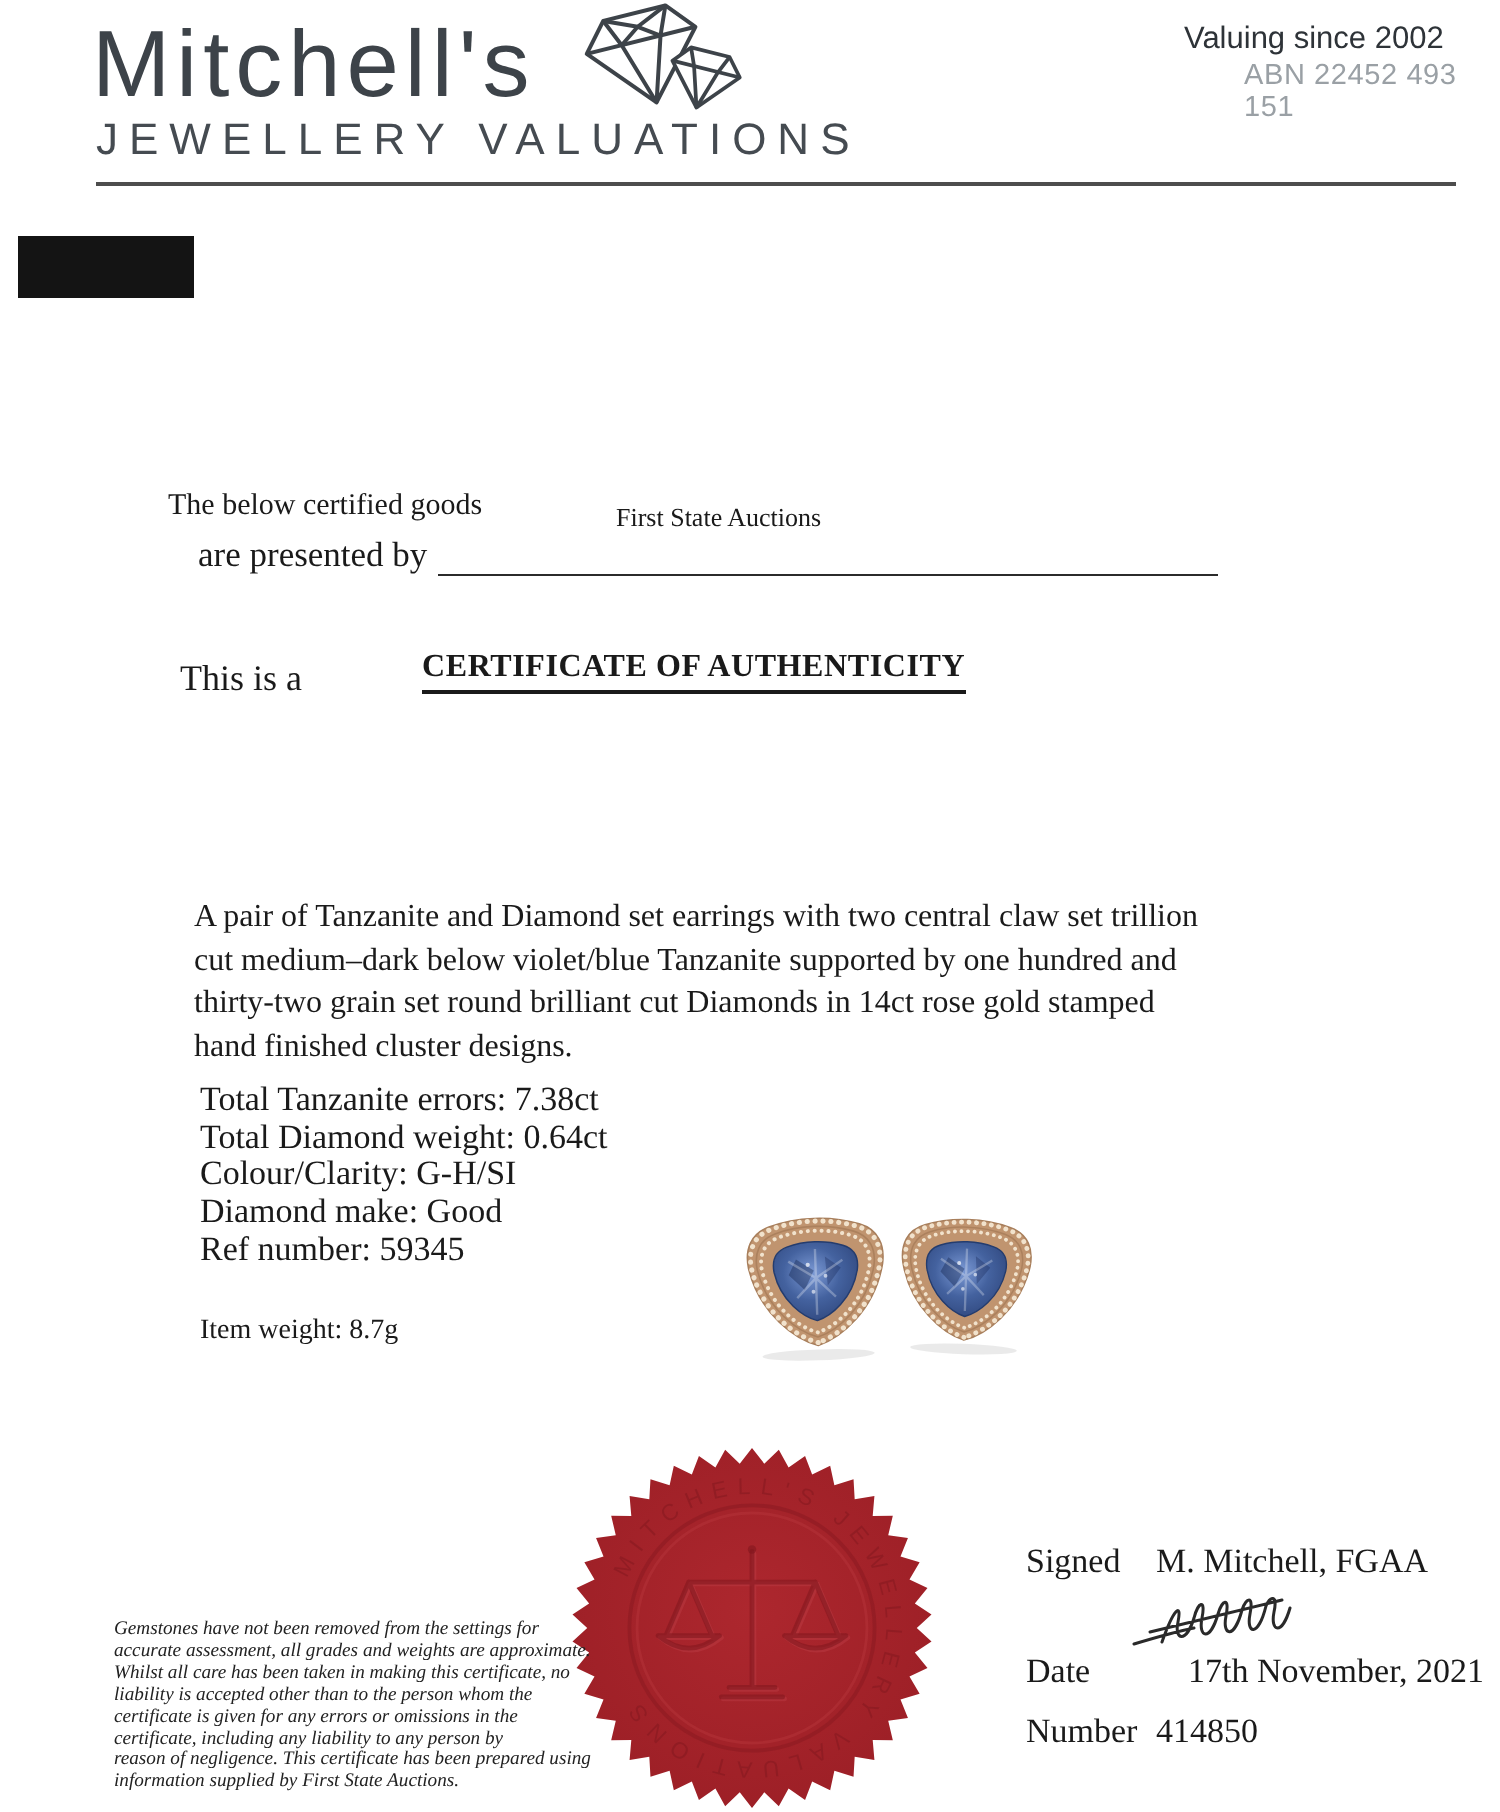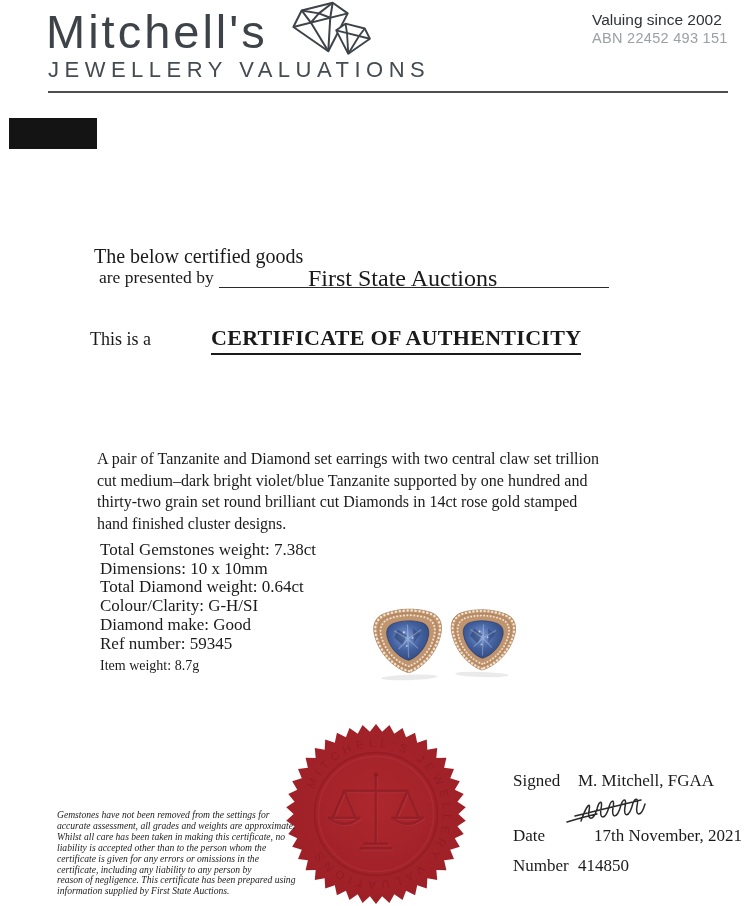--- a/index.html
+++ b/index.html
@@ -17,37 +17,37 @@
   .brand-sub{
     left:48px;top:57px;font-family:"Liberation Sans",sans-serif;
     font-size:22px;font-weight:300;letter-spacing:5.5px;color:#454b51;
   }
   .logo-diamonds{left:292px;top:0px;}
   .tagline{
     left:592px;top:11px;font-family:"Liberation Sans",sans-serif;
     font-size:15.5px;font-weight:normal;color:#2e3338;
   }
   .abn{
-    left:592px;top:30px;font-family:"Liberation Sans",sans-serif;
+    left:622px;top:30px;font-family:"Liberation Sans",sans-serif;
     font-size:14.5px;color:#9aa0a5;letter-spacing:0.3px;
   }
   .header-rule{left:48px;top:91px;width:680px;height:2px;background:#4d4d4d;}
 
   .redacted{left:9px;top:118px;width:88px;height:31px;background:#141414;}
 
   
-  .presented-1{left:94px;top:245px;font-size:20px;}
+  .presented-1{left:84px;top:245px;font-size:15px;}
   .presented-2{left:99px;top:267px;font-size:17.5px;}
   .presented-underline{left:219px;top:287px;width:390px;border-top:1.5px solid #2b2b2b;}
-  .auction-house{left:308px;top:265px;font-size:24px;}
+  .auction-house{left:308px;top:251px;font-size:13px;}
 
   
   .title-prefix{left:90px;top:329px;font-size:18px;text-align:right;}
   .title-heading{
-    left:211px;top:325px;font-size:22px;font-weight:bold;letter-spacing:0.3px;
+    left:211px;top:325px;font-size:16px;font-weight:bold;letter-spacing:0.3px;
     border-bottom:2px solid #1a1a1a;padding-bottom:2px;
   }
 
   
   .description{left:97px;top:448px;font-size:16px;line-height:21.5px;white-space:nowrap;}
   .details{left:100px;top:541px;font-size:17px;line-height:18.7px;white-space:nowrap;}
   .item-weight{left:100px;top:658px;font-size:14px;}
 
   
   .earring-left{left:369px;top:597px;width:78px;height:86px;transform:rotate(-2deg);}
@@ -141,28 +141,27 @@
 <div class="abs presented-1">The below  certified goods</div>
 <div class="abs presented-2">are presented by</div>
 <div class="abs presented-underline"></div>
 <div class="abs auction-house">First State Auctions</div>
 
 <div class="abs title-prefix">This is a</div>
 <div class="abs title-heading">CERTIFICATE OF AUTHENTICITY</div>
 
 <div class="abs description">
   <div>A pair of Tanzanite and Diamond set earrings with two central claw set trillion</div>
-  <div>cut medium–dark bright violet/blue Tanzanite supported by one hundred and</div>
+  <div>cut medium–dark below violet/blue Tanzanite supported by one hundred and</div>
   <div>thirty-two grain set round brilliant cut Diamonds in 14ct rose gold stamped</div>
   <div>hand finished cluster designs.</div>
 </div>
 
 <div class="abs details">
-  <div>Total Gemstones weight: 7.38ct</div>
-  <div>Dimensions: 10 x 10mm</div>
+  <div>Total Tanzanite errors: 7.38ct</div>
   <div>Total Diamond weight: 0.64ct</div>
   <div>Colour/Clarity: G-H/SI</div>
   <div>Diamond make: Good</div>
   <div>Ref number: 59345</div>
 </div>
 
 <div class="abs item-weight">Item weight: 8.7g</div>
 
 <svg class="abs earring-left" viewBox="0 0 100 104">
   <use href="#earringDef"></use>

